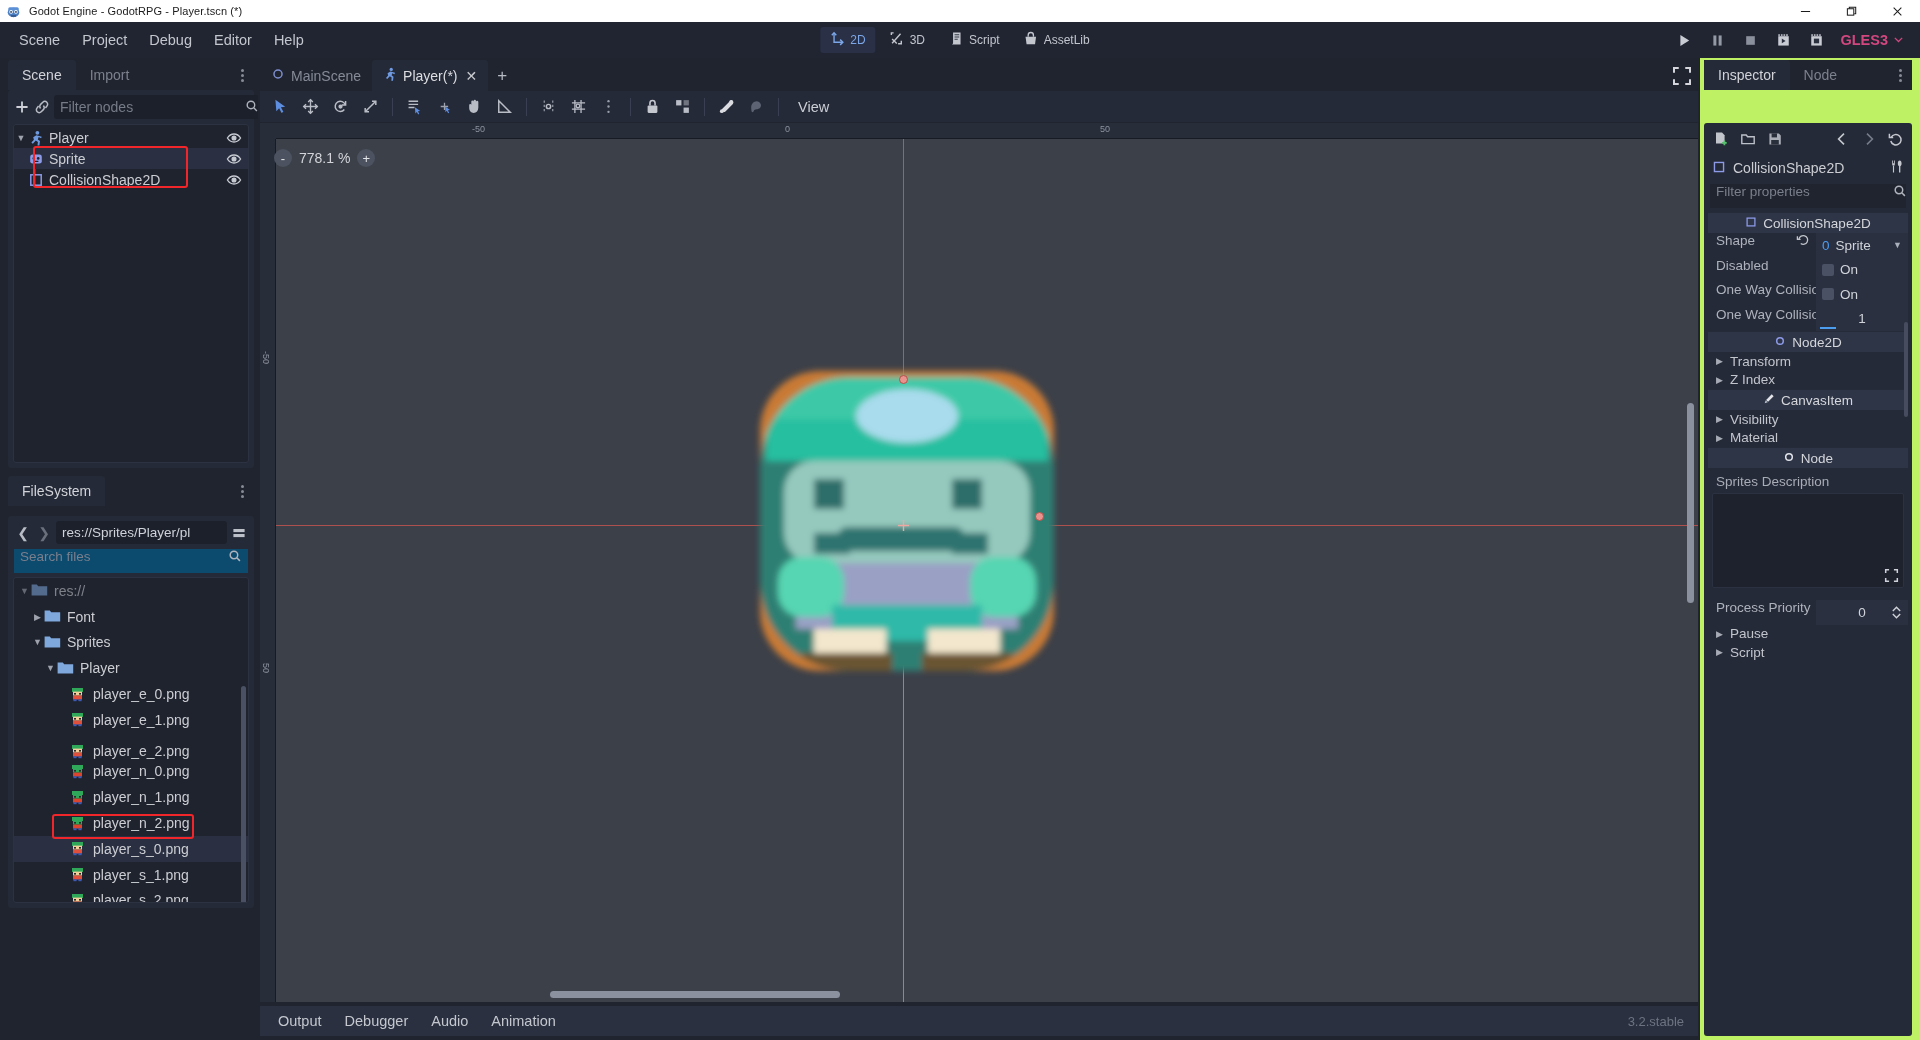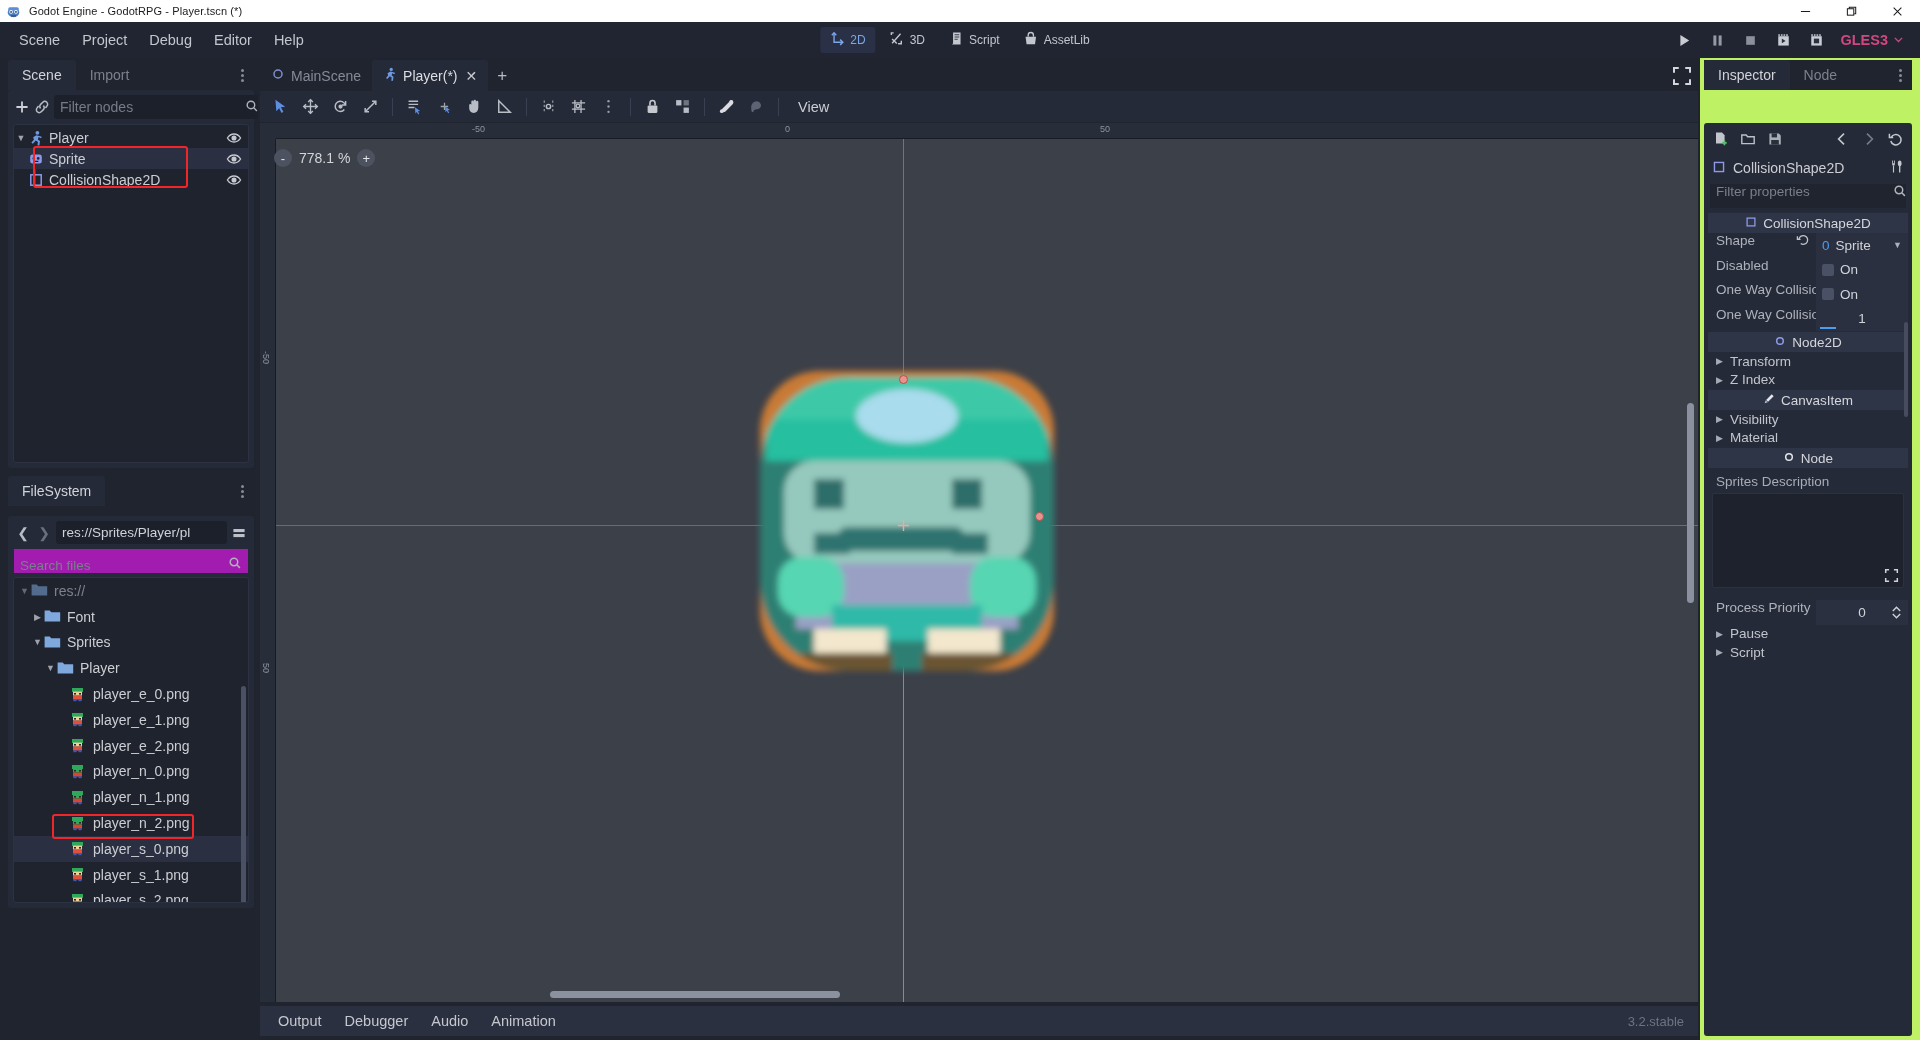--- a/index.html
+++ b/index.html
@@ -85,22 +85,22 @@
     border: 2.5px solid #f0262b; border-radius: 3px; pointer-events: none; }
 
   
   #fsPanel { margin-top: 10px; height: 392px; }
   .fs-path { display: flex; align-items: center; gap: 3px; padding: 5px 6px; }
   .fs-nav { width: 18px; height: 22px; display: flex; align-items: center;
     justify-content: center; color: #b8bcc5; font-size: 14px; }
   .fs-pathbox { flex: 1; height: 23px; background: #1c202b; border-radius: 3px;
     display: flex; align-items: center; padding: 0 6px; color: #cfd2d8;
     font-size: 13.5px; overflow: hidden; white-space: nowrap; }
-  .fs-search { margin: 0 6px 4px 6px; height: 24px; background: #a21caf;
-    display: flex; align-items: flex-end; padding: 0 6px; gap: 4px; }
+  .fs-search { margin: 0 6px 4px 6px; height: 24px; background: #0c4a6e;
+    display: flex; align-items: flex-start; padding: 0 6px; gap: 4px; }
   .fs-search input { flex: 1; background: none; border: none; outline: none;
     color: #cfd2d8; font-size: 13.5px; font-family: inherit; }
   .fs-search input::placeholder { color: #7a7f8c; }
   .fs-tree { background: #1f232e; margin: 0 5px 5px 5px; border-radius: 3px;
     border: 1px solid #2c3242; flex: 1; overflow: hidden; position: relative; }
   .fs-row { height: 25.8px; display: flex; align-items: center; font-size: 14px;
     color: #ccced3; position: relative; }
   .fs-row .farrow { width: 13px; flex: none; text-align: center; color: #9ea2ac; font-size: 9px; }
   .fs-row .ficon { width: 17px; height: 15px; flex: none; margin-right: 6px; }
   #fs-hl { position: absolute; border: 2.5px solid #f0262b; border-radius: 3px; pointer-events: none; }
@@ -501,21 +501,21 @@
                   <rect x="2" y="1" width="11" height="4" fill="#2fa85a"></rect>
                   <rect x="3" y="4.6" width="9" height="4" fill="#f0cf9a"></rect>
                   <rect x="4" y="6" width="2" height="1.6" fill="#2a2a2a"></rect>
                   <rect x="9" y="6" width="2" height="1.6" fill="#2a2a2a"></rect>
                   <rect x="3" y="8.6" width="9" height="4" fill="#e04f3c"></rect>
                   <rect x="3.4" y="12.2" width="3.2" height="2" fill="#3d5bb5"></rect>
                   <rect x="8.4" y="12.2" width="3.2" height="2" fill="#3d5bb5"></rect>
                 </svg></span>
               <span>player_e_1.png</span>
             </div>
-            <div class="fs-row" style="padding-left: 43px;">
+            <div class="fs-row" style="padding-left: 43px; align-items: flex-end;">
               <span class="farrow"></span>
               <span class="ficon"><svg width="15" height="15" viewBox="0 0 15 15">
                   <rect x="2" y="1" width="11" height="4" fill="#2fa85a"></rect>
                   <rect x="3" y="4.6" width="9" height="4" fill="#f0cf9a"></rect>
                   <rect x="4" y="6" width="2" height="1.6" fill="#2a2a2a"></rect>
                   <rect x="9" y="6" width="2" height="1.6" fill="#2a2a2a"></rect>
                   <rect x="3" y="8.6" width="9" height="4" fill="#e04f3c"></rect>
                   <rect x="3.4" y="12.2" width="3.2" height="2" fill="#3d5bb5"></rect>
                   <rect x="8.4" y="12.2" width="3.2" height="2" fill="#3d5bb5"></rect>
                 </svg></span>

